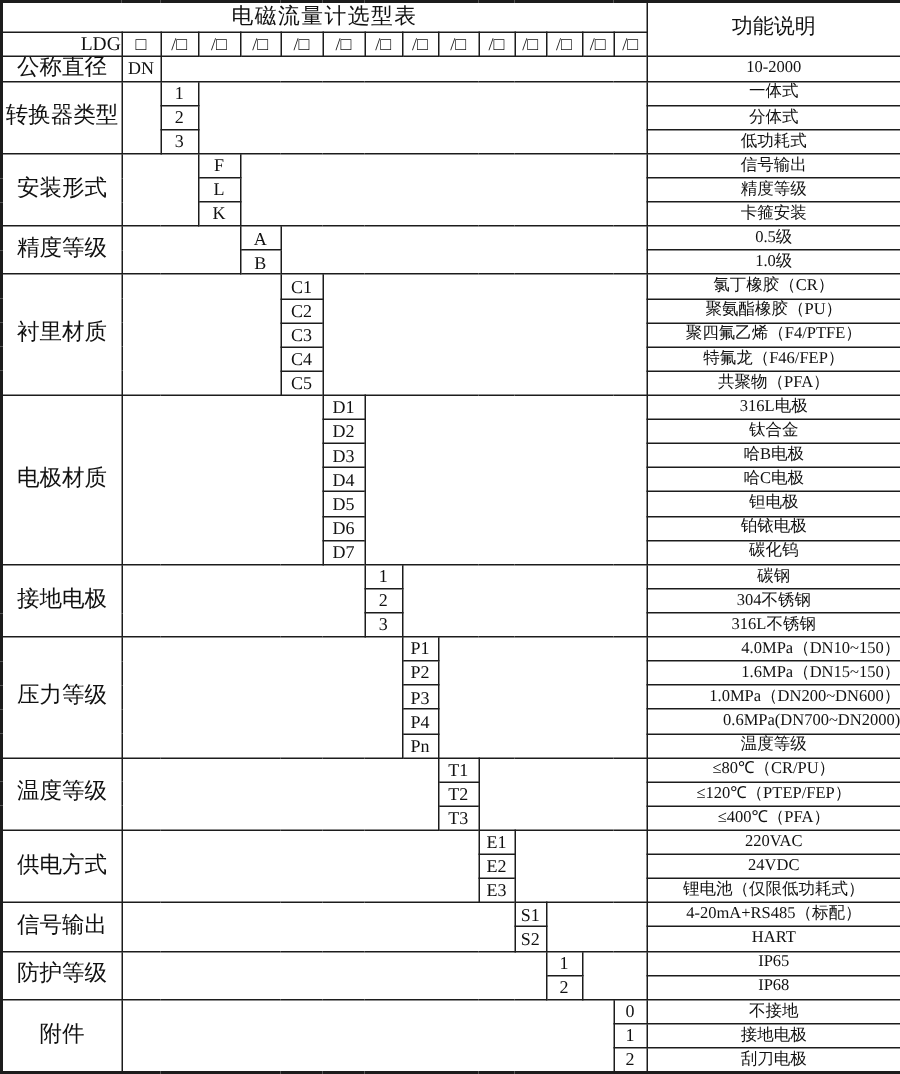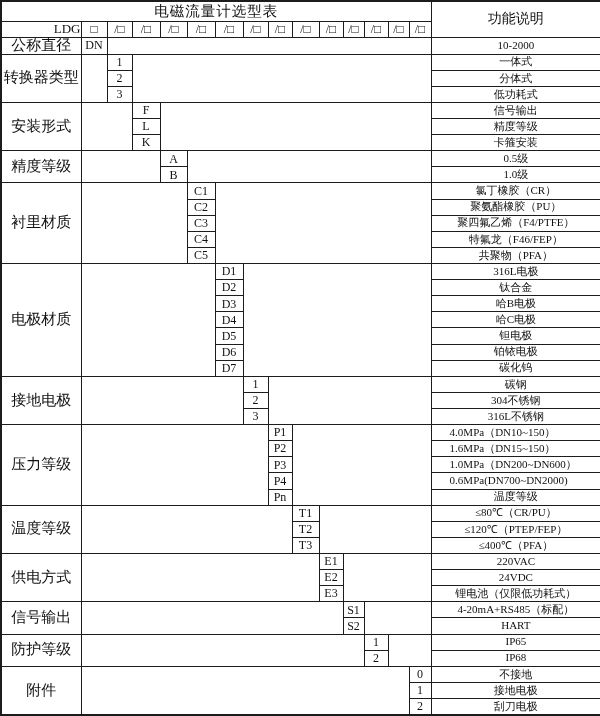--- a/index.html
+++ b/index.html
@@ -21,21 +21,21 @@
   }
   tr{height:16px;}
   tr.title-row{height:20px;}
   td.title{font-size:14.5px;letter-spacing:1px;}
   td.deschdr{font-size:14px;}
   td.lbl{font-size:15px;}
   td.ldg{text-align:right;padding-left:7px;font-size:13px;}
   td.code{font-size:12px;}
   td.slot{font-size:12px;}
   td.desc{font-size:11px;font-family:Liberation Serif, serif;}
-  td.desc.left{text-align:left;padding-left:18px;}
+  td.desc.left{text-align:right;padding-left:18px;}
   td.empty{background:#ffffff;}
 </style>
 </head>
 <body>
 
 <table>
   <colgroup>
     <col style="width:80px">
       <col style="width:26px">
       <col style="width:25px">

